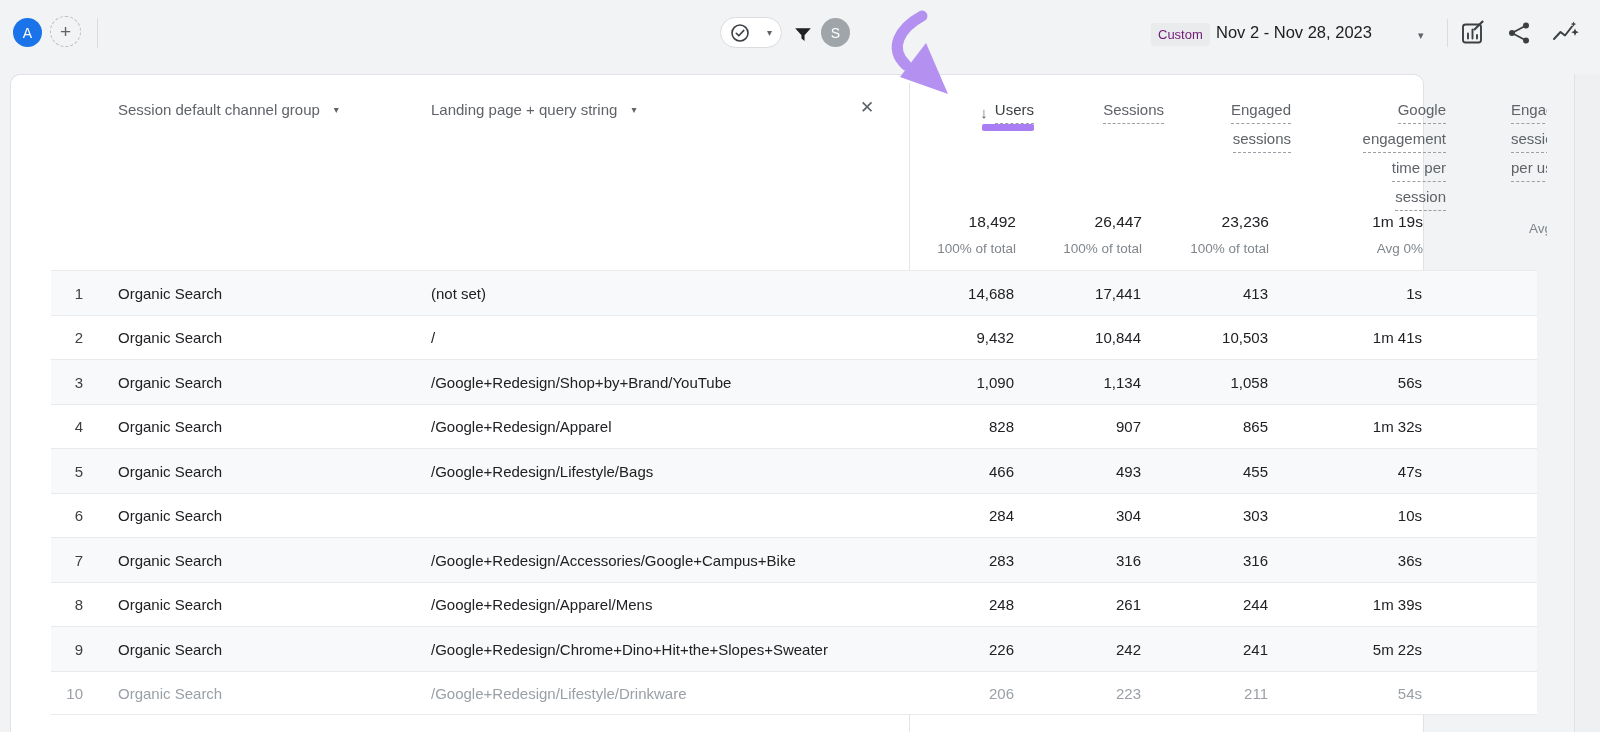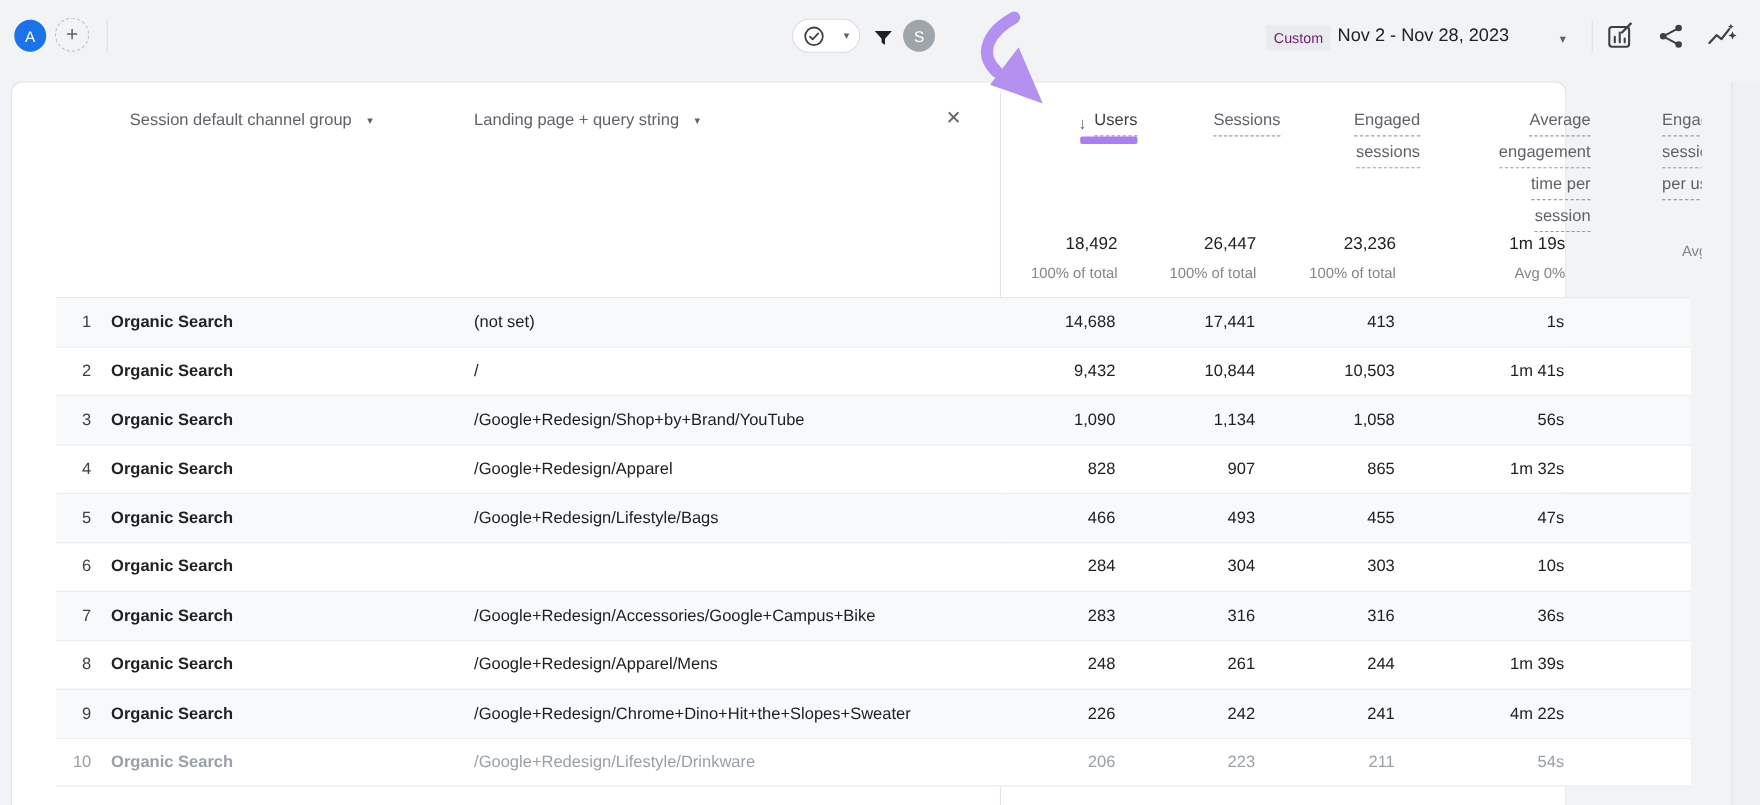--- a/index.html
+++ b/index.html
@@ -93,21 +93,21 @@
   .tval { font-size:15.5px; font-weight:500; color:#202124; line-height:20px; }
   .tsub { font-size:13.5px; color:#80868b; margin-top:9px; line-height:16px; white-space:nowrap; }
 
   
   .rows { position:absolute; left:40px; top:195px; width:1486px; }
   .trow { position:relative; height:44.5px; border-top:1px solid #e8eaec; background:#fff; }
   .trow:nth-child(odd) { background:#f8f9fa; }
   .trow:last-child { border-bottom:1px solid #e8eaec; }
   .c { position:absolute; top:50%; transform:translateY(-50%); font-size:15px; color:#202124; white-space:nowrap; }
   .c-num { left:0; width:32px; text-align:right; color:#3c4043; font-weight:400; }
-  .c-channel { left:50px; font-weight:700; }
+  .c-channel { left:67px; font-weight:400; }
   .c-page { left:380px; font-weight:500; }
   .c-users, .c-sessions, .c-engaged, .c-avg { width:120px; text-align:right; font-weight:400; }
   .c-users { left:843px; } .c-sessions { left:970px; } .c-engaged { left:1097px; } .c-avg { left:1251px;text-align:right; }
   .trow.faded .c { color:#9aa0a6; }
 
   
   .annotation-arrow { position:absolute; left:860px; top:0; width:110px; height:108px; z-index:6; pointer-events:none; }
 
   svg.icon { display:block; }
 </style>
@@ -194,21 +194,21 @@
             </span>
           </div>
           <div class="mh mh1">
             <span class="hline">Sessions</span>
           </div>
           <div class="mh mh2">
             <span class="hline">Engaged</span>
             <span class="hline">sessions</span>
           </div>
           <div class="mh mh3">
-            <span class="hline">Average</span>
+            <span class="hline">Google</span>
             <span class="hline">engagement</span>
             <span class="hline">time per</span>
             <span class="hline">session</span>
           </div>
           <div class="mh mh4">
             <span class="hline">Engaged</span>
             <span class="hline">sessions</span>
             <span class="hline">per user</span>
           </div>
         </div>
@@ -309,21 +309,21 @@
             <span class="c c-engaged">244</span>
             <span class="c c-avg">1m 39s</span>
           </div>
           <div class="trow">
             <span class="c c-num">9</span>
             <span class="c c-channel">Organic Search</span>
             <span class="c c-page">/Google+Redesign/Chrome+Dino+Hit+the+Slopes+Sweater</span>
             <span class="c c-users">226</span>
             <span class="c c-sessions">242</span>
             <span class="c c-engaged">241</span>
-            <span class="c c-avg">4m 22s</span>
+            <span class="c c-avg">5m 22s</span>
           </div>
           <div class="trow faded">
             <span class="c c-num">10</span>
             <span class="c c-channel">Organic Search</span>
             <span class="c c-page">/Google+Redesign/Lifestyle/Drinkware</span>
             <span class="c c-users">206</span>
             <span class="c c-sessions">223</span>
             <span class="c c-engaged">211</span>
             <span class="c c-avg">54s</span>
           </div>

